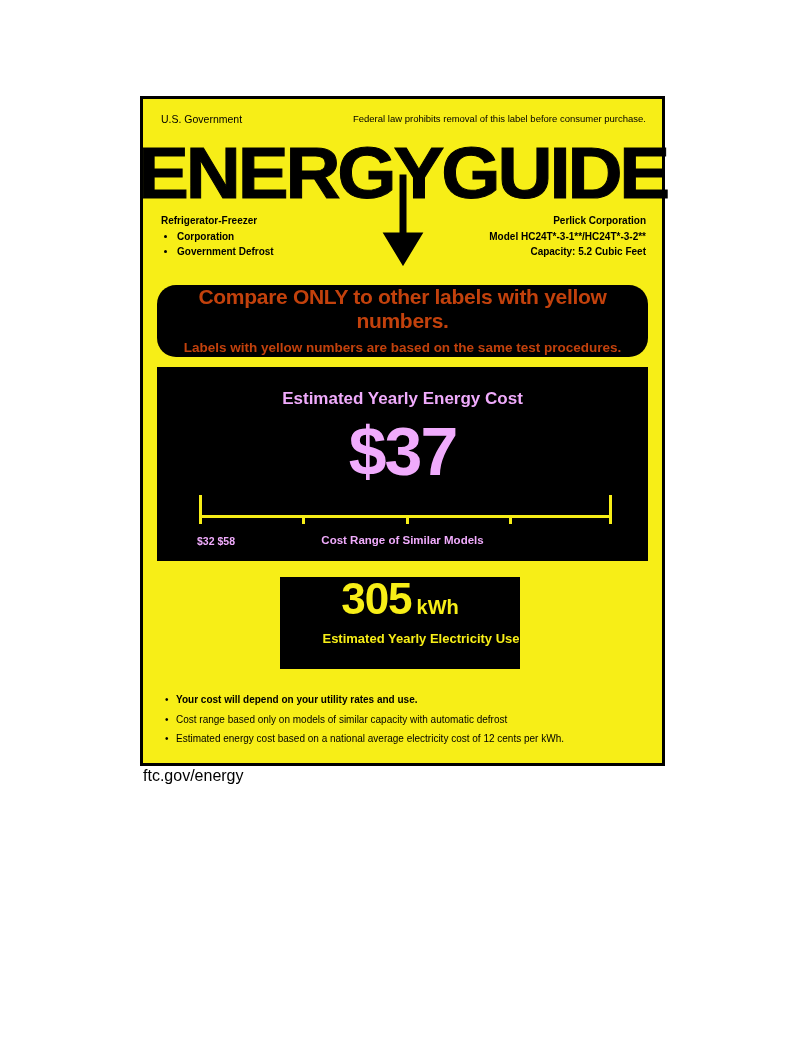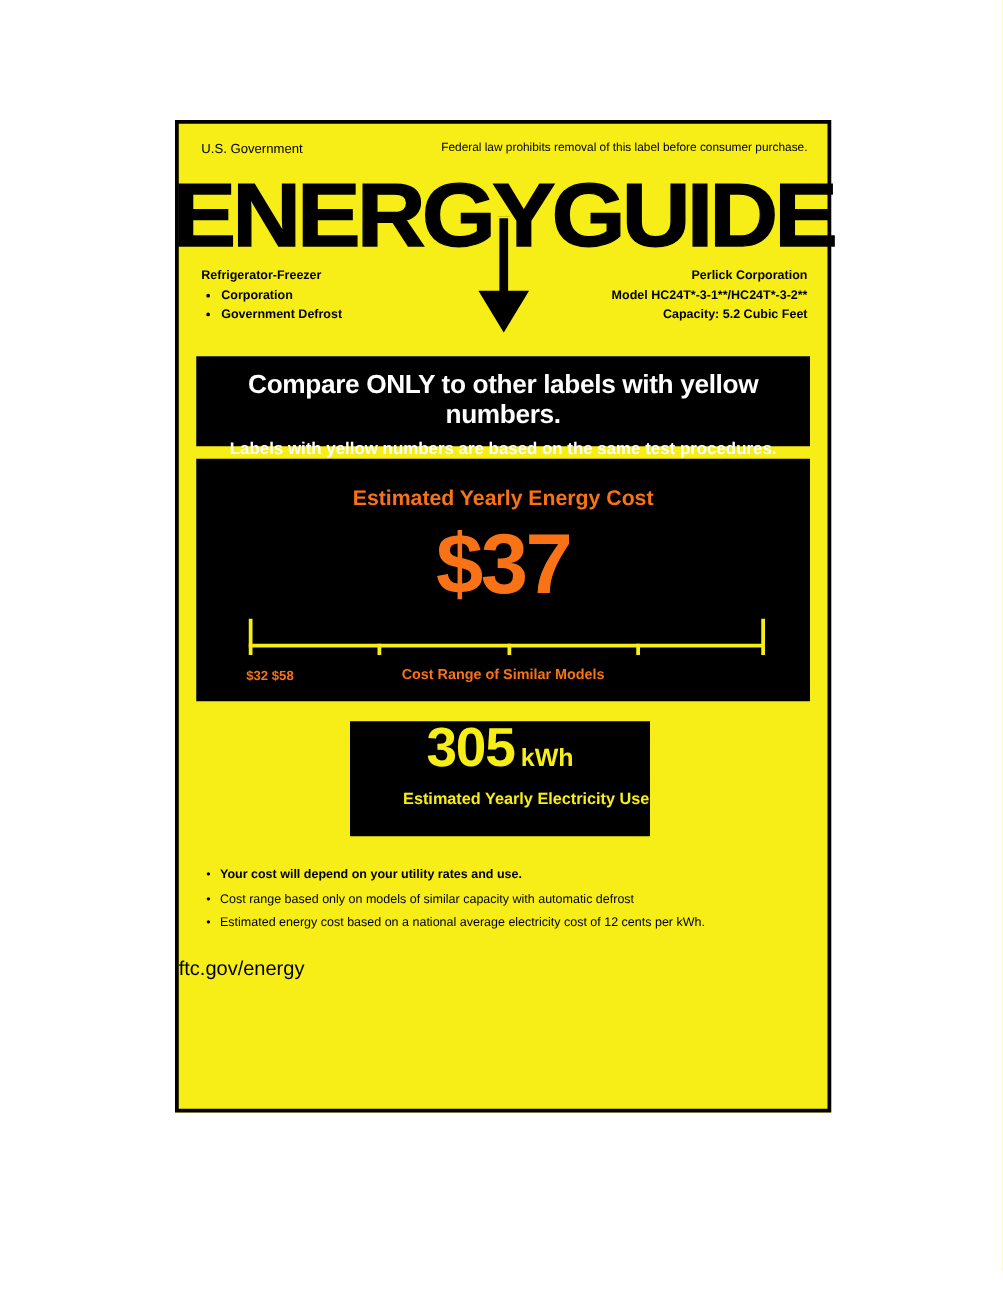--- a/index.html
+++ b/index.html
@@ -12,21 +12,21 @@
     height: 1037px;
     font-family: "Liberation Sans", sans-serif;
     position: relative;
   }
 
   .label {
     position: absolute;
     left: 140px;
     top: 96px;
     width: 525px;
-    height: 794px;
+    height: 670px;
     background: #f7ee17;
     border: 3px solid #000000;
     box-sizing: border-box;
     text-decoration: underline;
   }
 
   .inner {
     position: relative;
     width: 100%;
     height: 100%;
@@ -112,45 +112,45 @@
   }
 
   
   .compare {
     position: absolute;
     top: 186px;
     left: 14px;
     right: 14px;
     height: 72px;
     background: #000;
-    color: #ffffff;
+    color: #c2410c;
     text-align: center;
     box-sizing: border-box;
-    padding-top: 11px;
+    border-radius: 19px;
   }
   .compare .line1 {
     font-size: 21px;
     font-weight: bold;
     letter-spacing: -0.3px;
   }
   .compare .line2 {
     font-size: 13.5px;
     font-weight: bold;
     margin-top: 7px;
   }
 
   
   .costpanel {
     position: absolute;
     top: 268px;
     left: 14px;
     right: 14px;
     height: 194px;
     background: #000;
-    color: #f97316;
+    color: #f0abfc;
     box-sizing: border-box;
   }
   .cost-title {
     text-align: center;
     font-size: 17px;
     font-weight: bold;
     padding-top: 22px;
   }
   .cost-amount {
     text-align: center;

